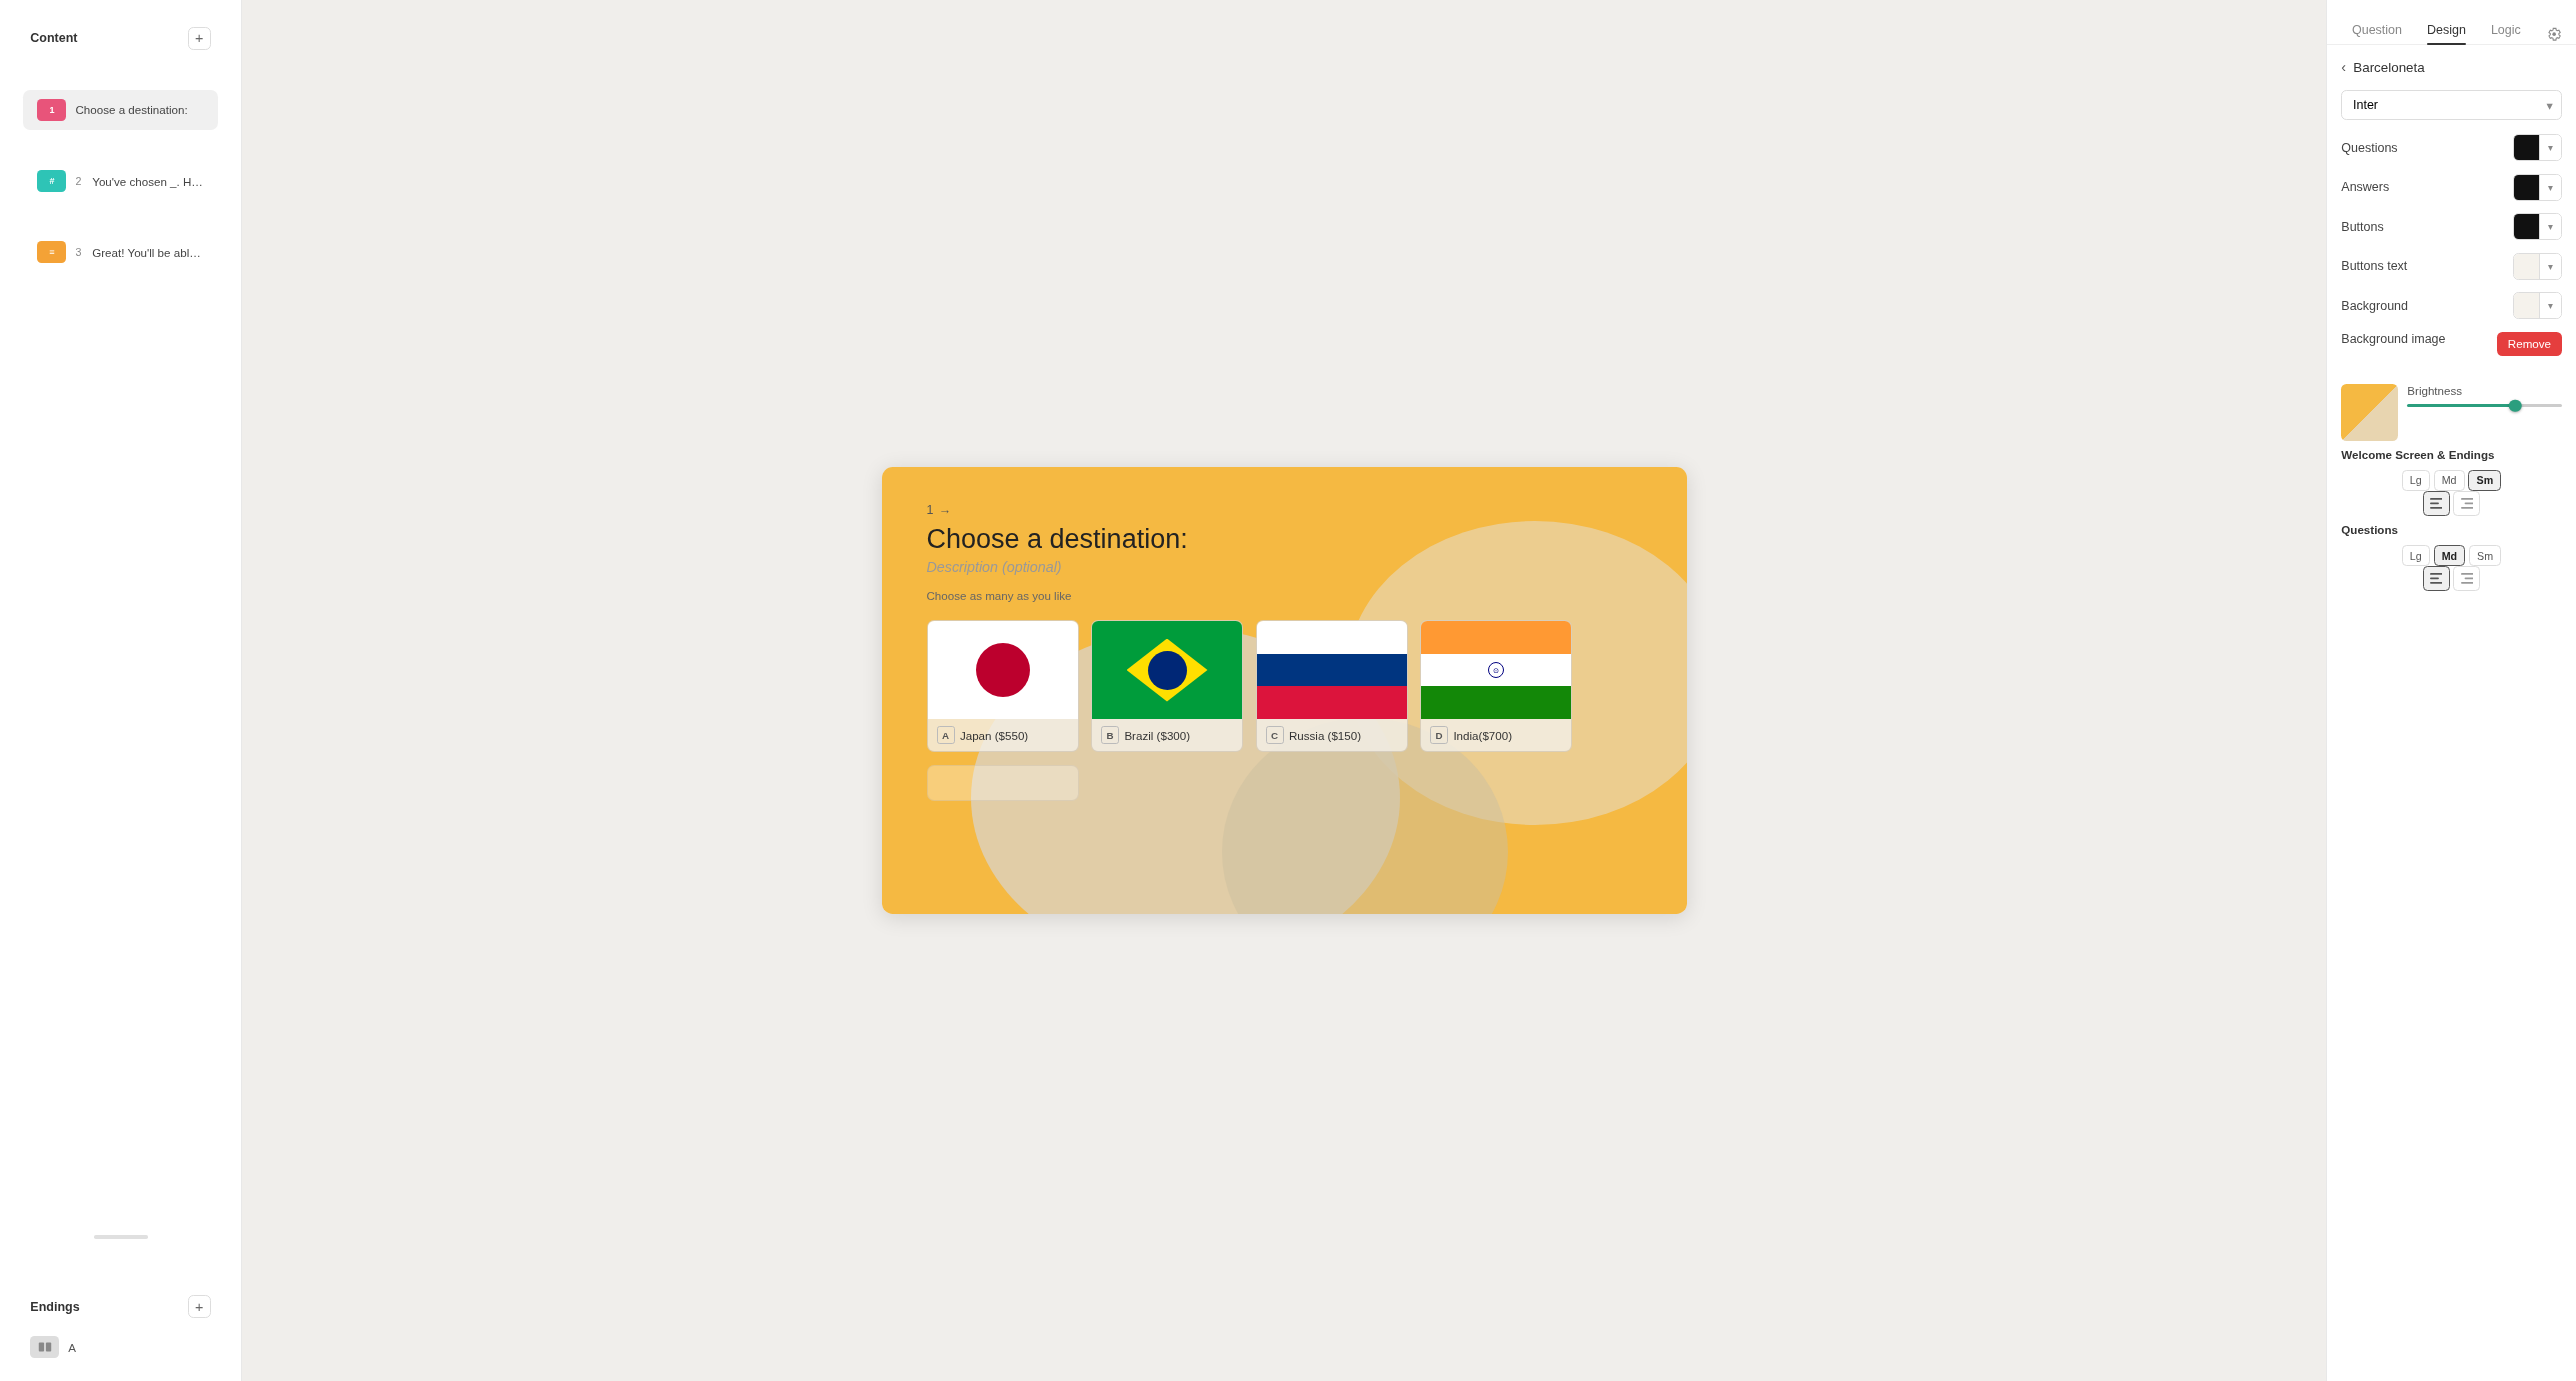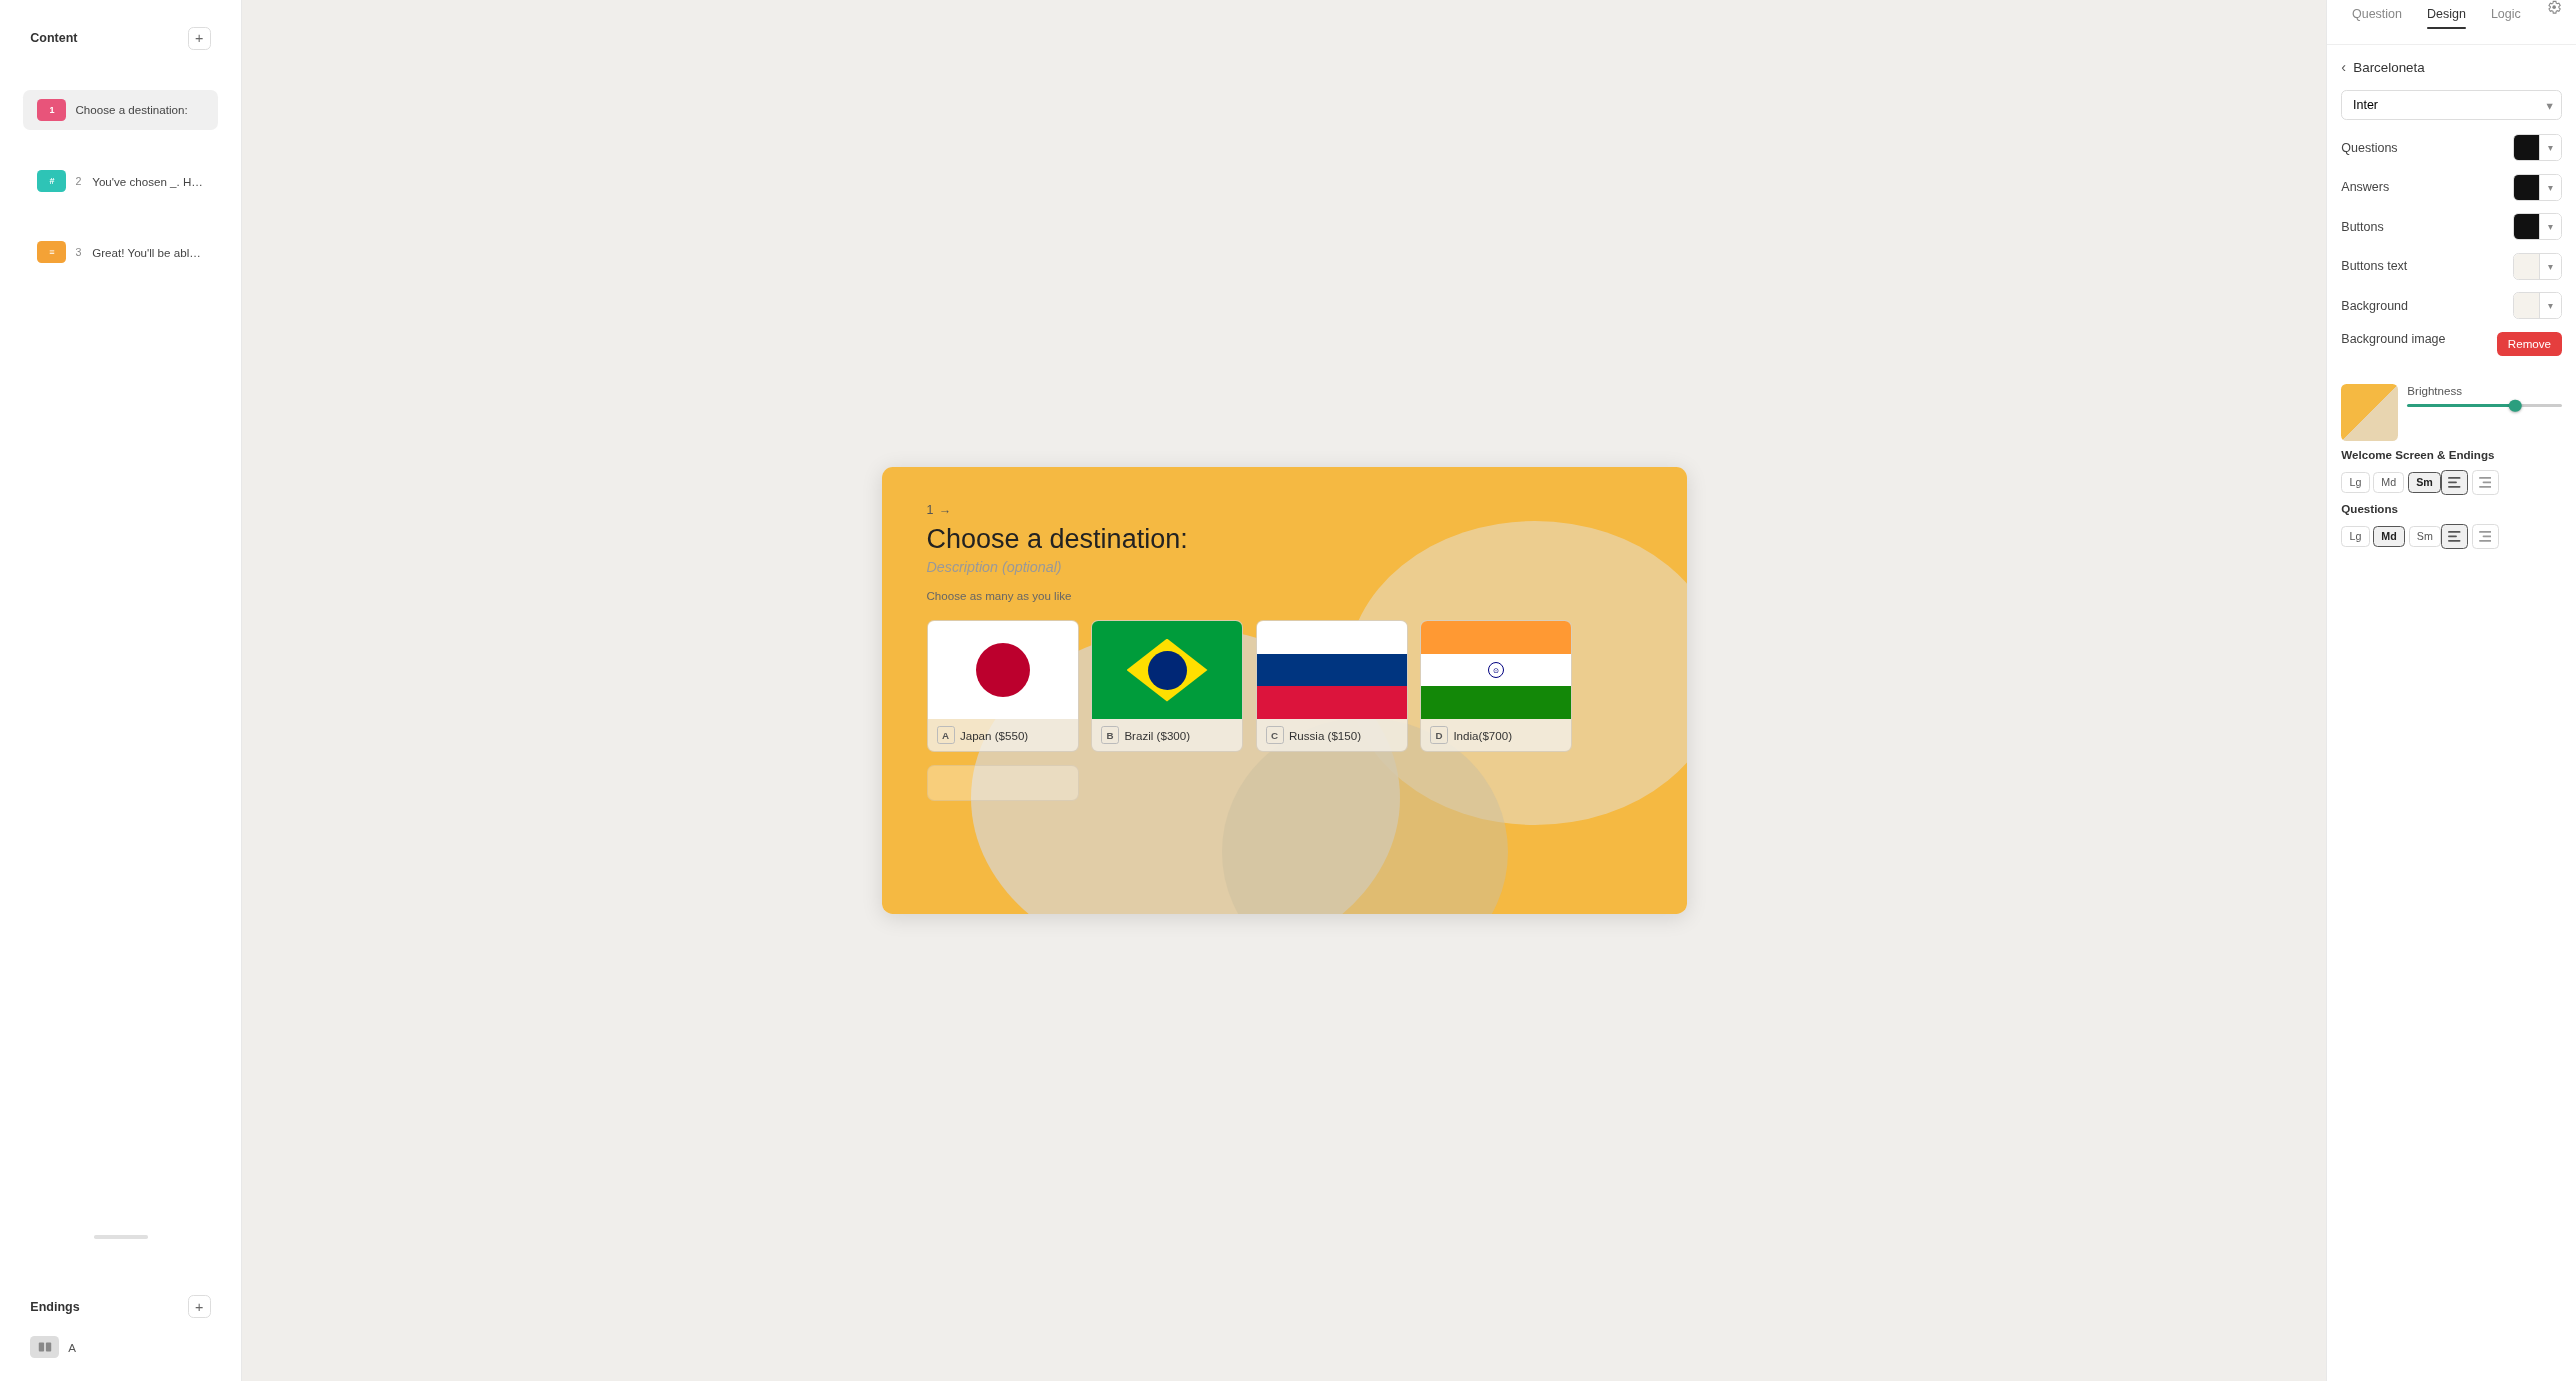--- a/index.html
+++ b/index.html
@@ -63,21 +63,21 @@
     .flag-india { height: 98px; display: flex; flex-direction: column; }
     .flag-india .stripe { flex: 1; }
     .flag-india .orange { background: #FF9933; }
     .flag-india .white-stripe { background: #fff; display: flex; align-items: center; justify-content: center; }
     .flag-india .green { background: #138808; }
     .ashoka { width: 16px; height: 16px; border: 1.8px solid #000080; border-radius: 50%; display: flex; align-items: center; justify-content: center; font-size: 7.2px; color: #000080; }
     .footer-link { font-size: 10.7px; color: #888; cursor: pointer; text-decoration: underline; }
 
     
     .right-panel { width: 250px; background: #fff; border-left: 0.9px solid #e8e8e8; display: flex; flex-direction: column; overflow-y: auto; }
-    .panel-tabs { display: flex; align-items: flex-start; padding: 0 14.3px; border-bottom: 0.9px solid #eee; gap: 3.6px; height: 45px; }
+    .panel-tabs { display: flex; align-items: flex-end; padding: 0 14.3px; border-bottom: 0.9px solid #eee; gap: 3.6px; height: 45px; }
     .panel-tab { padding: 7.2px 10.7px; font-size: 12.5px; cursor: pointer; color: #888; position: relative; border: none; background: none; }
     .panel-tab.active { color: #333; font-weight: 500; }
     .panel-tab.active::after { content: ''; position: absolute; bottom: -0.9px; left: 10.7px; right: 10.7px; height: 1.8px; background: #333; border-radius: 0.9px; }
     .gear-btn { margin-left: auto; background: none; border: none; cursor: pointer; color: #888; font-size: 14.3px; }
 
     .panel-body { padding: 14.3px; flex: 1; }
     .panel-back-row { display: flex; align-items: center; gap: 7.2px; margin-bottom: 14.3px; cursor: pointer; }
     .back-arrow { font-size: 14.3px; color: #555; }
     .panel-theme-name { font-size: 13.4px; font-weight: 500; }
 
@@ -108,21 +108,21 @@
     .size-btn { padding: 3.6px 7.2px; border: 0.9px solid #ddd; border-radius: 4.5px; background: #fff; font-size: 10.7px; cursor: pointer; color: #555; }
     .size-btn.active { border-color: #555; background: #f0f0f0; font-weight: 600; color: #222; }
 
     .align-btns { display: flex; gap: 3.6px; }
     .align-btn { width: 27px; height: 25px; border: 0.9px solid #ddd; border-radius: 4.5px; background: #fff; cursor: pointer; display: flex; align-items: center; justify-content: center; font-size: 11.6px; color: #555; }
     .align-btn.active { border-color: #555; background: #f0f0f0; }
 
     .welcome-screen-section { margin-top: 7.2px; }
     .questions-section { margin-top: 7.2px; }
 
-    .row-controls { display: flex; align-items: center; justify-content: flex-start; }
+    .row-controls { display: flex; align-items: center; justify-content: flex-start; flex-direction: column; }
   </style>
 </head>
 <body>
 
 <div class="sidebar">
   <div class="sidebar-section-header">
     <span>Content</span>
     <button class="add-btn">+</button>
   </div>
 

